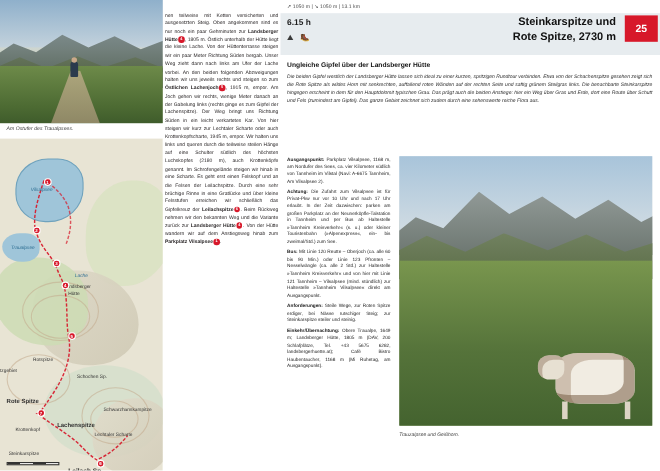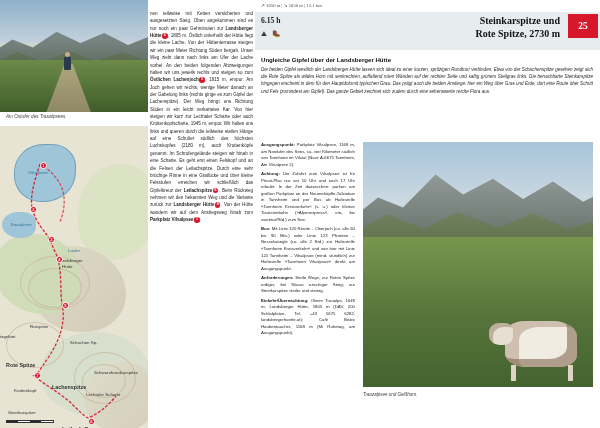--- a/index.html
+++ b/index.html
@@ -133,21 +133,21 @@
     background:#d7182a; color:#fff; font-size:3.5px; font-weight:bold;
     text-align:center; line-height:5.4px; vertical-align:middle;
     margin:0 .5px;
   }
 
   
   .right-col {
     position:absolute; left:255px; top:0; width:345px; height:428px;
     background:#fff;
   }
-  .hdr-wrap { position:relative; width:345px; height:68px;font-family:Liberation Serif, serif; }
+  .hdr-wrap { position:relative; width:345px; height:68px; }
   .hdr-stats {
     position:absolute; left:6px; top:3px; font-size:4.6px; color:#4a4a4a;
     letter-spacing:.05px; white-space:nowrap;
   }
   .hdr-band {
     position:absolute; left:0; top:12px; width:345px; height:38px;
     background:#e7ecef;
   }
   .hdr-time {
     position:absolute; left:6px; top:16px; font-size:7.6px; font-weight:bold;

